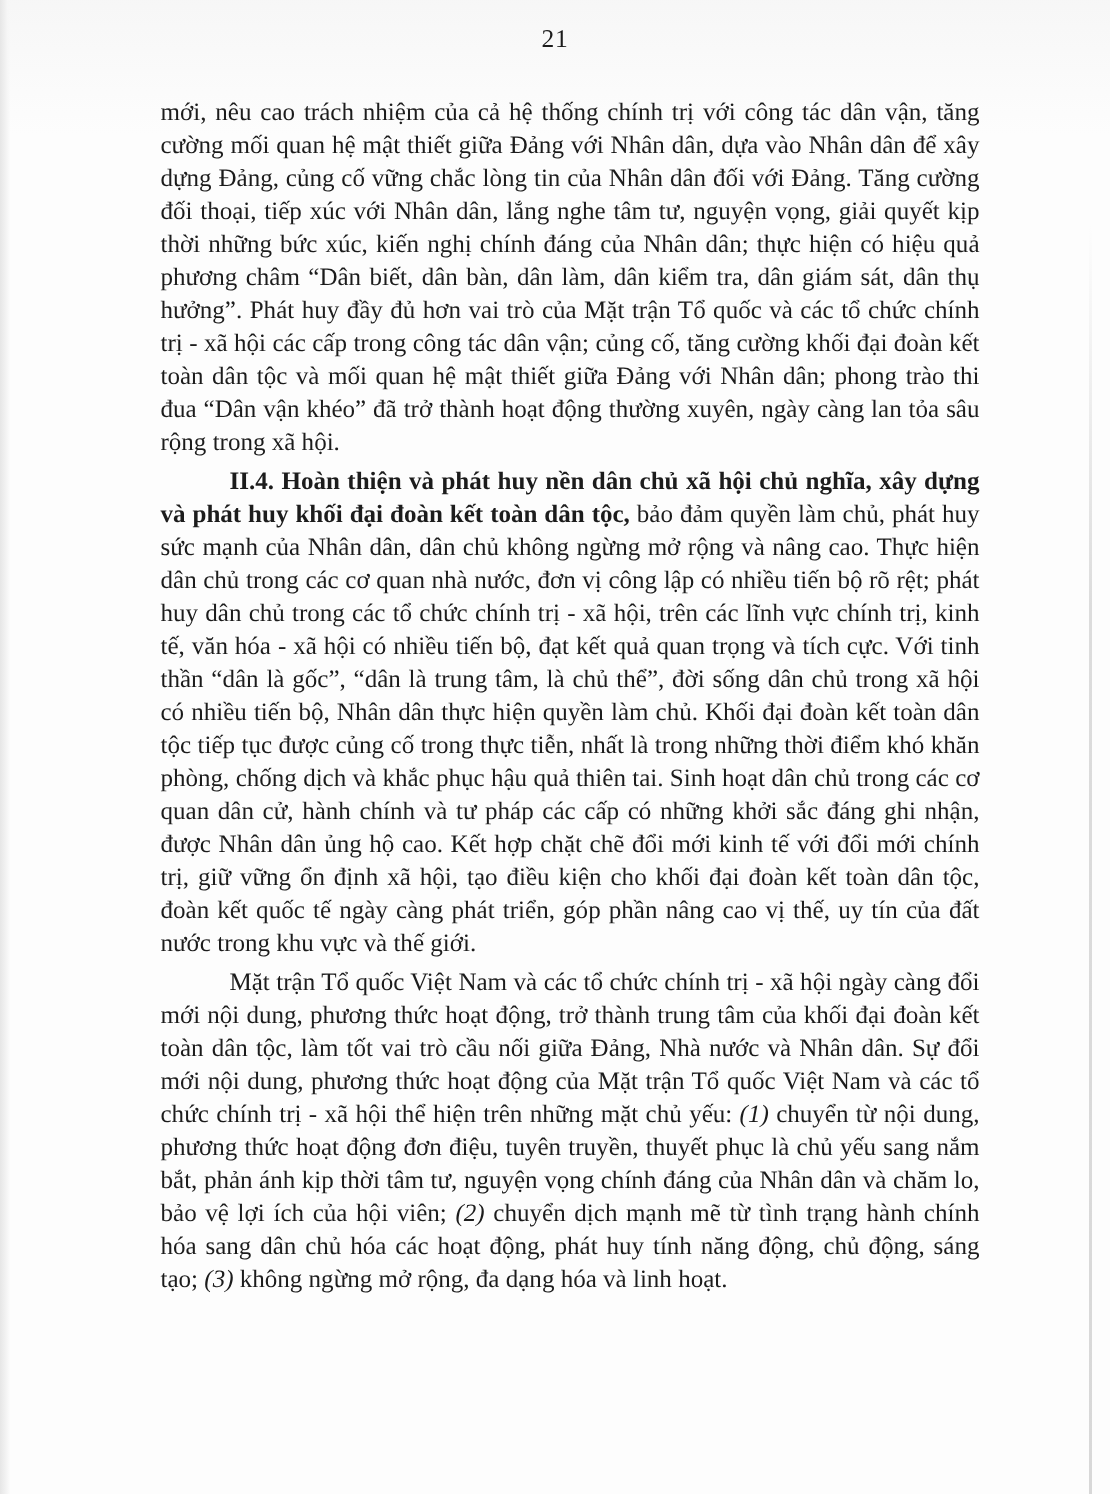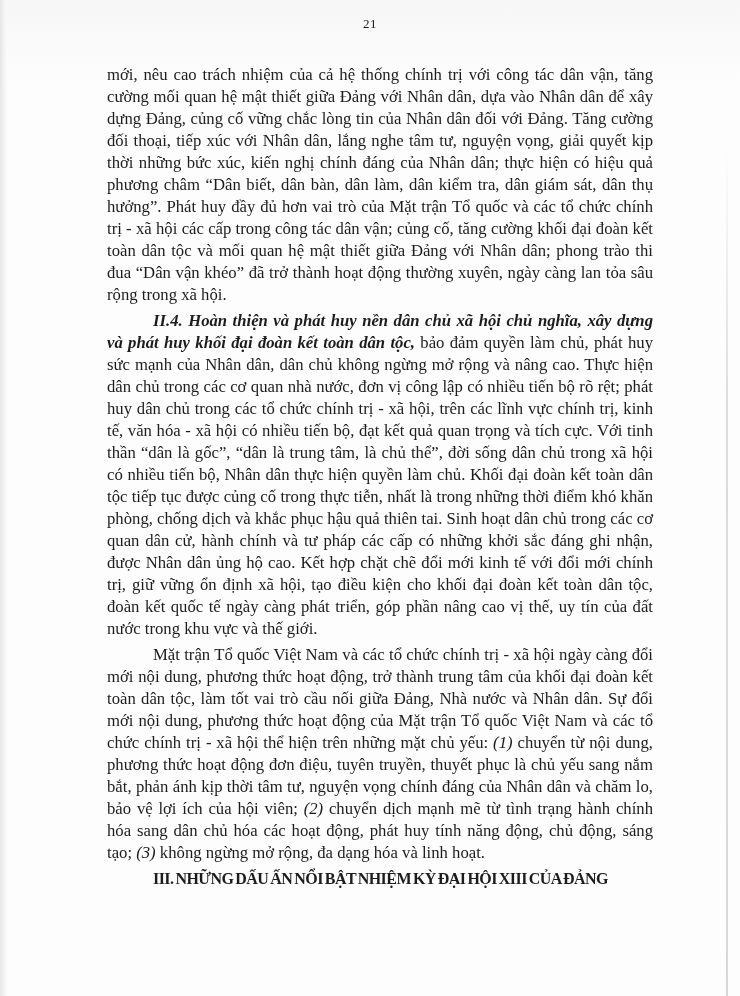--- a/index.html
+++ b/index.html
@@ -33,21 +33,21 @@
     left: 0; right: 0; top: 0;
     height: 90px;
     background: linear-gradient(to bottom, rgba(235,235,235,0.35), rgba(255,255,255,0));
   }
   .page-number {
     position: absolute;
     top: 16px;
     left: 0;
     width: 100%;
     text-align: center;
-    font-size: 13px;
+    font-size: 17px;
     letter-spacing: 0.5px;
   }
   .text-block {
     position: absolute;
     left: 103px;
     top: 60px;
     width: 554px;
     font-size: 16.7px;
     line-height: 22px;
     text-align: justify;
@@ -56,21 +56,21 @@
   .text-block p {
     margin: 4px;
     padding: 0;
   }
   .text-block p.indent {
     text-indent: 46px;
   }
   .run-normal { font-style: normal; font-weight: normal; }
   .run-italic { font-style: italic; }
   .run-bold { font-weight: bold; }
-  .run-bold-italic { font-weight: bold; font-style: italic; }
+  .run-bold-italic { font-weight: bold; }
   p.heading-line {
     font-weight: bold;
     font-size: 16px;
     letter-spacing: -0.55px;
     word-spacing: -1.5px;
     white-space: nowrap;
     text-align: left;
   }
 </style>
 </head>
@@ -80,15 +80,14 @@
   <div class="scan-shade-top"></div>
   <div class="scan-edge-left"></div>
   <div class="scan-edge-right"></div>
 
   <div class="page-number">21</div>
 
   <div class="text-block">
       <p><span class="run-normal">mới, nêu cao trách nhiệm của cả hệ thống chính trị với công tác dân vận, tăng cường mối quan hệ mật thiết giữa Đảng với Nhân dân, dựa vào Nhân dân để xây dựng Đảng, củng cố vững chắc lòng tin của Nhân dân đối với Đảng. Tăng cường đối thoại, tiếp xúc với Nhân dân, lắng nghe tâm tư, nguyện vọng, giải quyết kịp thời những bức xúc, kiến nghị chính đáng của Nhân dân; thực hiện có hiệu quả phương châm “Dân biết, dân bàn, dân làm, dân kiểm tra, dân giám sát, dân thụ hưởng”. Phát huy đầy đủ hơn vai trò của Mặt trận Tổ quốc và các tổ chức chính trị - xã hội các cấp trong công tác dân vận; củng cố, tăng cường khối đại đoàn kết toàn dân tộc và mối quan hệ mật thiết giữa Đảng với Nhân dân; phong trào thi đua “Dân vận khéo” đã trở thành hoạt động thường xuyên, ngày càng lan tỏa sâu rộng trong xã hội.</span></p>
       <p class="indent"><span class="run-bold-italic">II.4. Hoàn thiện và phát huy nền dân chủ xã hội chủ nghĩa, xây dựng và phát huy khối đại đoàn kết toàn dân tộc,</span><span class="run-normal"> bảo đảm quyền làm chủ, phát huy sức mạnh của Nhân dân, dân chủ không ngừng mở rộng và nâng cao. Thực hiện dân chủ trong các cơ quan nhà nước, đơn vị công lập có nhiều tiến bộ rõ rệt; phát huy dân chủ trong các tổ chức chính trị - xã hội, trên các lĩnh vực chính trị, kinh tế, văn hóa - xã hội có nhiều tiến bộ, đạt kết quả quan trọng và tích cực. Với tinh thần “dân là gốc”, “dân là trung tâm, là chủ thể”, đời sống dân chủ trong xã hội có nhiều tiến bộ, Nhân dân thực hiện quyền làm chủ. Khối đại đoàn kết toàn dân tộc tiếp tục được củng cố trong thực tiễn, nhất là trong những thời điểm khó khăn phòng, chống dịch và khắc phục hậu quả thiên tai. Sinh hoạt dân chủ trong các cơ quan dân cử, hành chính và tư pháp các cấp có những khởi sắc đáng ghi nhận, được Nhân dân ủng hộ cao. Kết hợp chặt chẽ đổi mới kinh tế với đổi mới chính trị, giữ vững ổn định xã hội, tạo điều kiện cho khối đại đoàn kết toàn dân tộc, đoàn kết quốc tế ngày càng phát triển, góp phần nâng cao vị thế, uy tín của đất nước trong khu vực và thế giới.</span></p>
       <p class="indent"><span class="run-normal">Mặt trận Tổ quốc Việt Nam và các tổ chức chính trị - xã hội ngày càng đổi mới nội dung, phương thức hoạt động, trở thành trung tâm của khối đại đoàn kết toàn dân tộc, làm tốt vai trò cầu nối giữa Đảng, Nhà nước và Nhân dân. Sự đổi mới nội dung, phương thức hoạt động của Mặt trận Tổ quốc Việt Nam và các tổ chức chính trị - xã hội thể hiện trên những mặt chủ yếu: </span><span class="run-italic">(1)</span><span class="run-normal"> chuyển từ nội dung, phương thức hoạt động đơn điệu, tuyên truyền, thuyết phục là chủ yếu sang nắm bắt, phản ánh kịp thời tâm tư, nguyện vọng chính đáng của Nhân dân và chăm lo, bảo vệ lợi ích của hội viên; </span><span class="run-italic">(2)</span><span class="run-normal"> chuyển dịch mạnh mẽ từ tình trạng hành chính hóa sang dân chủ hóa các hoạt động, phát huy tính năng động, chủ động, sáng tạo; </span><span class="run-italic">(3)</span><span class="run-normal"> không ngừng mở rộng, đa dạng hóa và linh hoạt.</span></p>
-      <p class="indent heading-line"><span class="run-bold">III. NHỮNG DẤU ẤN NỔI BẬT NHIỆM KỲ ĐẠI HỘI XIII CỦA ĐẢNG</span></p>
     </div>
 </div>
 
 </body></html>

